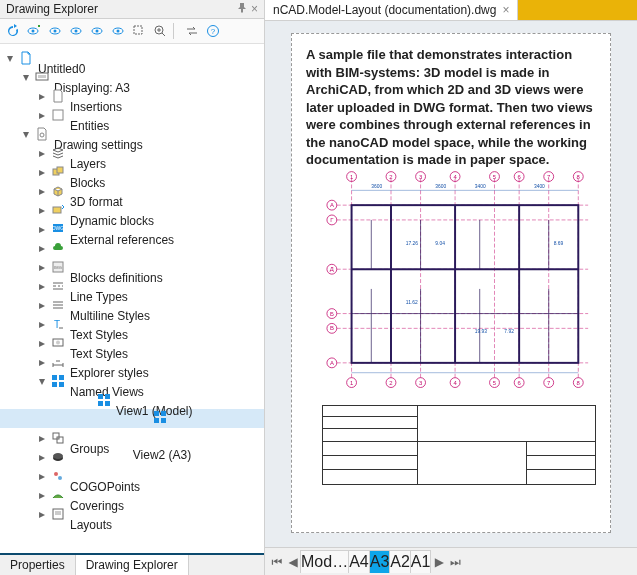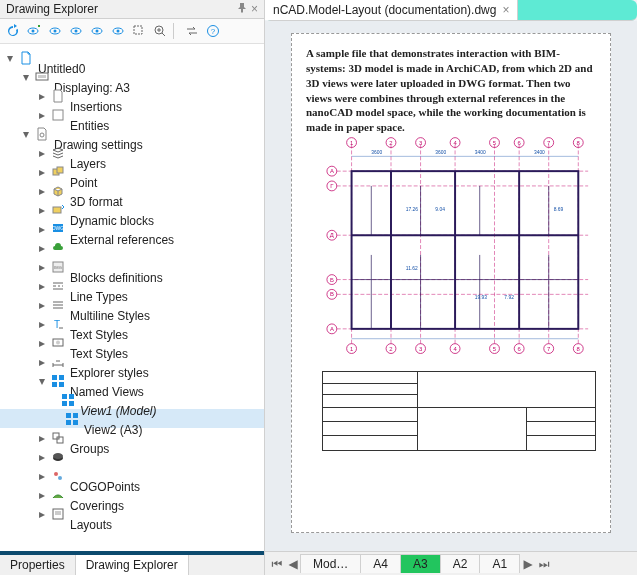--- a/index.html
+++ b/index.html
@@ -10,47 +10,47 @@
   .left-title { display: flex; align-items: center; justify-content: space-between; padding: 2px 6px; background: #f0f0f0; border-bottom: 1px solid #d0d0d0; font-size: 12px; }
   .left-title .pin { display: flex; gap: 4px; }
   .toolbar { display: flex; align-items: center; gap: 1px; padding: 2px 3px; background: #fafafa; border-bottom: 1px solid #e0e0e0; }
   .tbtn { width: 20px; height: 20px; display: flex; align-items: center; justify-content: center; border: 1px solid transparent; cursor: pointer; }
   .tree { flex: 1; overflow: auto; background: #fff; padding: 4px 0; }
   .node { display: flex; align-items: center; height: 19px; padding-right: 4px; cursor: default; white-space: nowrap; }
   .node.sel { background: #d6e9f8; }
   .tw { width: 12px; height: 12px; display: flex; align-items: center; justify-content: center; margin-right: 2px; color: #666; cursor: pointer; flex-shrink: 0; }
   .ic { width: 16px; height: 16px; display: flex; align-items: center; justify-content: center; margin-right: 4px; flex-shrink: 0; }
   .lbl { font-size: 12px; margin-top: 23px; }
-  .bottom-tabs { display: flex; background: #f0f0f0; border-top: 4px solid #0c4a6e; }
+  .bottom-tabs { display: flex; background: #f0f0f0; border-top: 2px solid #0c4a6e; }
   .btab { padding: 3px 10px; font-size: 12px; border-right: 1px solid #d0d0d0; cursor: pointer; }
   .btab.act { background: #fff; }
   
   .right { flex: 1; display: flex; flex-direction: column; background: #eef2f5; }
-  .doc-tabs { display: flex; background: #5eead4; border-bottom: 1px solid #d0d0d0; border-radius: 6px; }
+  .doc-tabs { display: flex; background: #eab308; border-bottom: 1px solid #d0d0d0; }
   .doc-tab { display: flex; align-items: center; padding: 3px 8px; background: #fff; border-right: 1px solid #d0d0d0; font-size: 12px; gap: 6px; cursor: pointer; }
   .doc-tab .x { color: #888; cursor: pointer; }
   .canvas { flex: 1; background: #e9edf1; padding: 12px 20px 6px 20px; display: flex; flex-direction: column; align-items: center; overflow: hidden; }
   .paper { width: 320px; height: 500px; background: #fff; border: 1px dashed #999; padding: 12px 14px; position: relative; display: flex; flex-direction: column; }
-  .para { font-family: Liberation Serif, serif; font-weight: bold; font-size: 11px; line-height: 1.35; }
+  .para { font-family: Liberation Sans, sans-serif; font-weight: bold; font-size: 13px; line-height: 1.35; }
   .plan { flex: 0 0 230px; position: relative; margin: 0 -2px 6px 16px; }
   .plan svg { width: 100%; height: 100%; }
   .title-block { height: 80px; border: 1px solid #333; display: flex; flex-direction: column; margin-left: 16px; }
   .tb-top { flex: 1; border-bottom: 1px solid #333; display: flex; }
   .tb-top > div { border-right: 1px solid #333; }
   .tb-top > div:last-child { border-right: none; }
   .tb-bot { flex: 1.2; display: flex; }
   .tb-bot > div { border-right: 1px solid #333; }
   .tb-bot > div:last-child { border-right: none; }
   .grid3 { display: grid; grid-template-rows: repeat(3,1fr); }
   .grid3 > div { border-bottom: 1px solid #333; }
   .grid3 > div:last-child { border-bottom: none; }
   .layout-tabs { display: flex; align-items: center; background: #f0f0f0; border-top: 1px solid #d0d0d0; padding: 2px 4px; gap: 0; }
   .nav { width: 16px; height: 16px; display: flex; align-items: center; justify-content: center; color: #666; cursor: pointer; }
-  .ltab { padding: 2px 12px; font-size: 12px; border: 1px solid #d0d0d0; border-bottom: none; background: #f8f8f8; cursor: pointer; margin-left: -1px; }
-  .ltab.act { background: #22c55e; text-align: center; }
+  .ltab { padding: 2px 0; font-size: 16px; border: 1px solid #d0d0d0; border-bottom: none; background: #f8f8f8; cursor: pointer; margin-left: -1px; }
+  .ltab.act { background: #0ea5e9; text-align: center; }
   .circ-label { font-size: 6px; fill: #c30b6e; font-family: sans-serif; }
   .dim-text { font-size: 5px; fill: #1551a8; font-family: sans-serif; }
 </style>
 </head>
 <body>
 
 <div class="main">
 
   <div class="left">
     <div class="left-title">
@@ -187,21 +187,21 @@
         <span class="lbl">Layers</span>
       </div>
       <div class="node" style="padding-left:36px;">
         <span class="tw">▸</span>
         <span class="ic">
             <svg width="14" height="14" viewBox="0 0 14 14">
               <rect x="2" y="4" width="6" height="6" fill="#f0d060" stroke="#888"></rect>
               <rect x="6" y="2" width="6" height="6" fill="#f0d060" stroke="#888"></rect>
             </svg>
           </span>
-        <span class="lbl">Point</span>
+        <span class="lbl">Blocks</span>
       </div>
       <div class="node" style="padding-left:36px;">
         <span class="tw">▸</span>
         <span class="ic">
             <svg width="14" height="14" viewBox="0 0 14 14">
               <path d="M3 5l4-2 4 2v5l-4 2-4-2z M3 5l4 2 4-2 M7 7v5" fill="#f0d060" stroke="#888"></path>
             </svg>
           </span>
         <span class="lbl">3D format</span>
       </div>
@@ -295,32 +295,32 @@
         <span class="ic">
             <svg width="14" height="14" viewBox="0 0 14 14">
               <rect x="1" y="1" width="5" height="5" fill="#1a8fe3"></rect>
               <rect x="8" y="1" width="5" height="5" fill="#1a8fe3"></rect>
               <rect x="1" y="8" width="5" height="5" fill="#1a8fe3"></rect>
               <rect x="8" y="8" width="5" height="5" fill="#1a8fe3"></rect>
             </svg>
           </span>
         <span class="lbl">Named Views</span>
       </div>
-      <div class="node" style="padding-left:60px;font-style:italic;">
+      <div class="node" style="padding-left:96px;">
         <span class="ic">
             <svg width="14" height="14" viewBox="0 0 14 14">
               <rect x="1" y="1" width="5" height="5" fill="#1a8fe3"></rect>
               <rect x="8" y="1" width="5" height="5" fill="#1a8fe3"></rect>
               <rect x="1" y="8" width="5" height="5" fill="#1a8fe3"></rect>
               <rect x="8" y="8" width="5" height="5" fill="#1a8fe3"></rect>
             </svg>
           </span>
         <span class="lbl">View1 (Model)</span>
       </div>
-      <div class="node sel" style="padding-left:64px;">
+      <div class="node sel" style="padding-left:64px;flex-direction:column;">
         <span class="ic">
             <svg width="14" height="14" viewBox="0 0 14 14">
               <rect x="1" y="1" width="5" height="5" fill="#1a8fe3"></rect>
               <rect x="8" y="1" width="5" height="5" fill="#1a8fe3"></rect>
               <rect x="1" y="8" width="5" height="5" fill="#1a8fe3"></rect>
               <rect x="8" y="8" width="5" height="5" fill="#1a8fe3"></rect>
             </svg>
           </span>
         <span class="lbl">View2 (A3)</span>
       </div>

